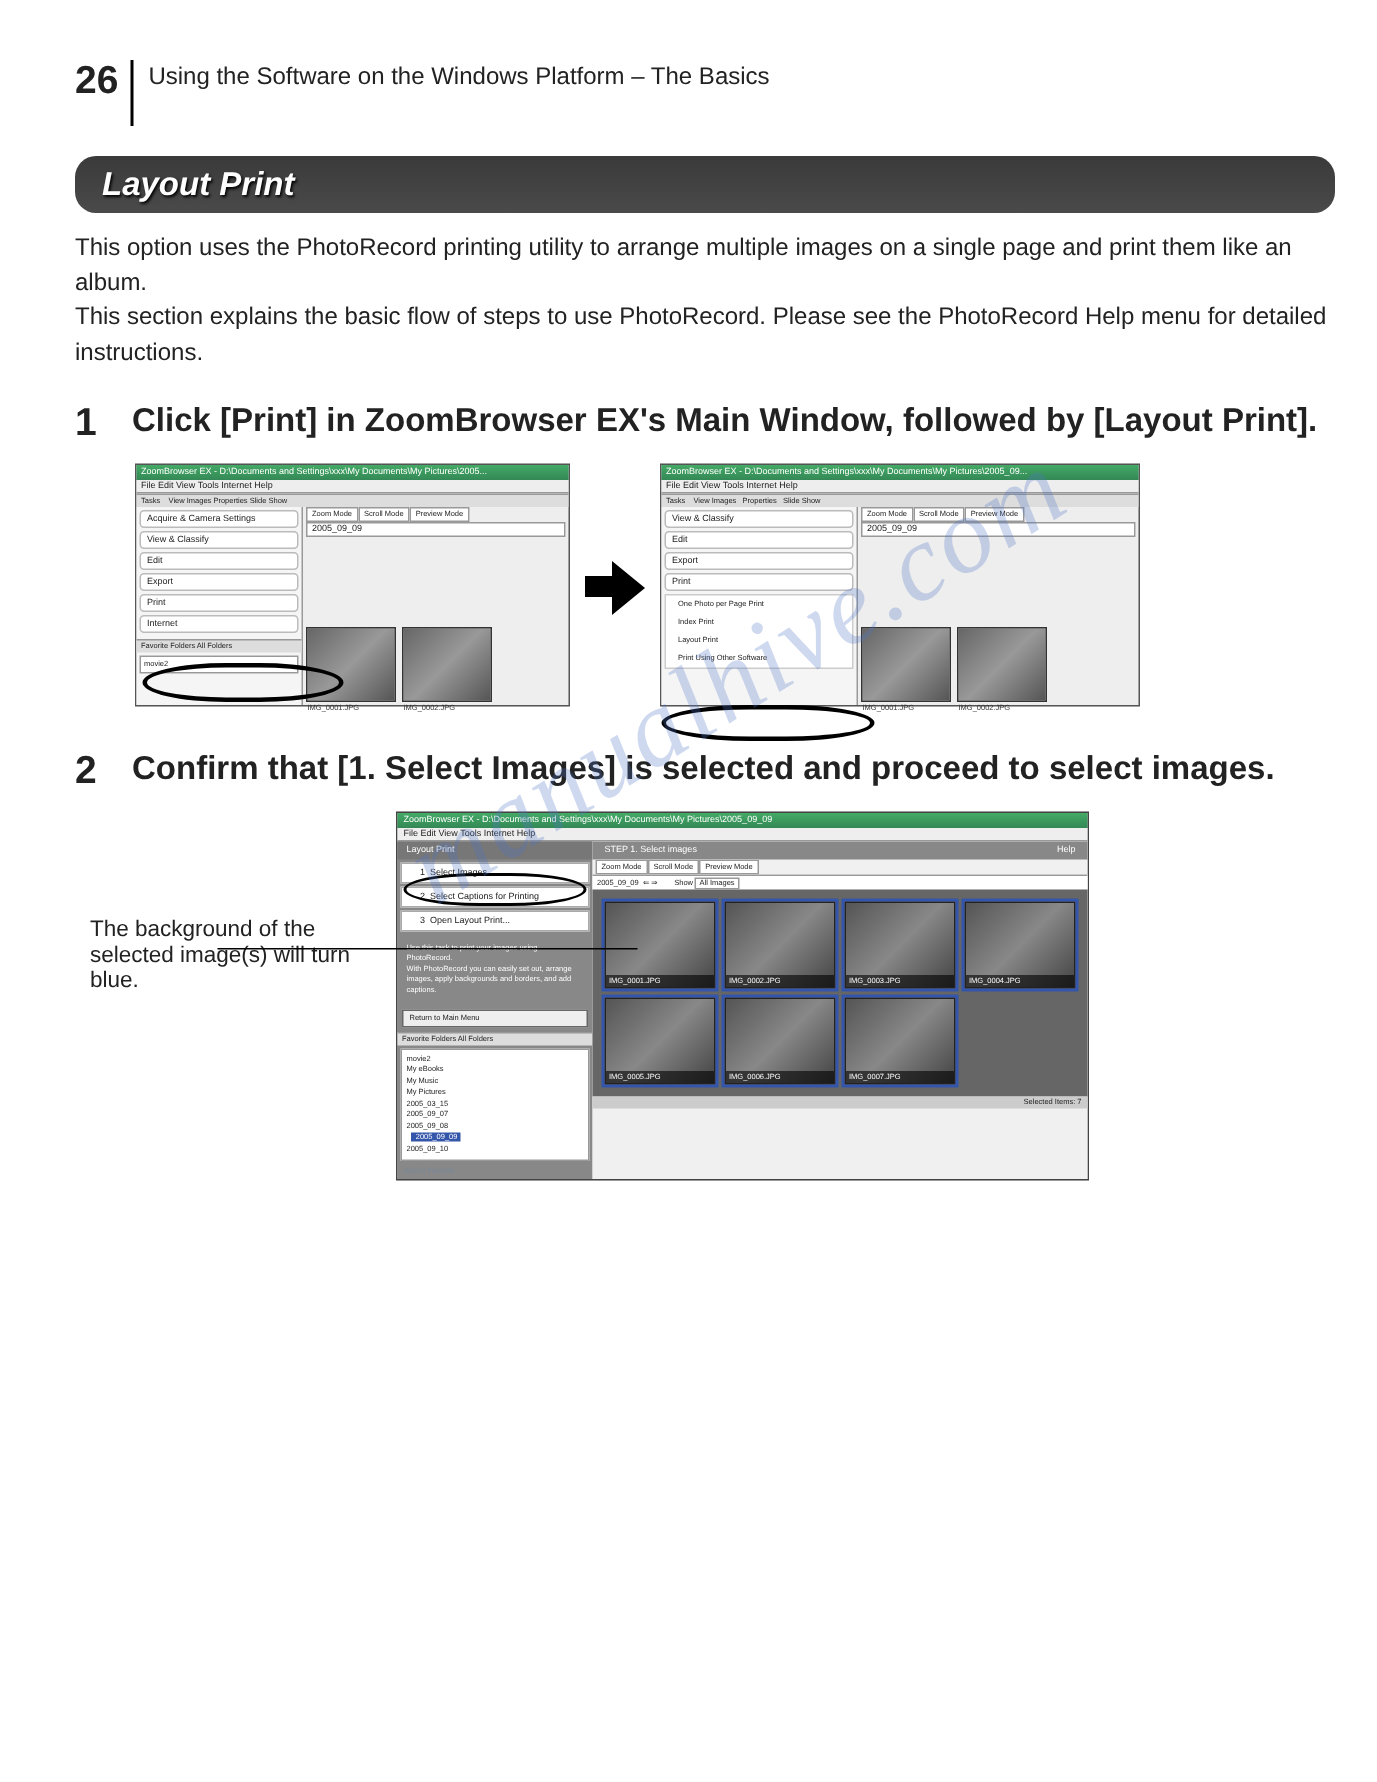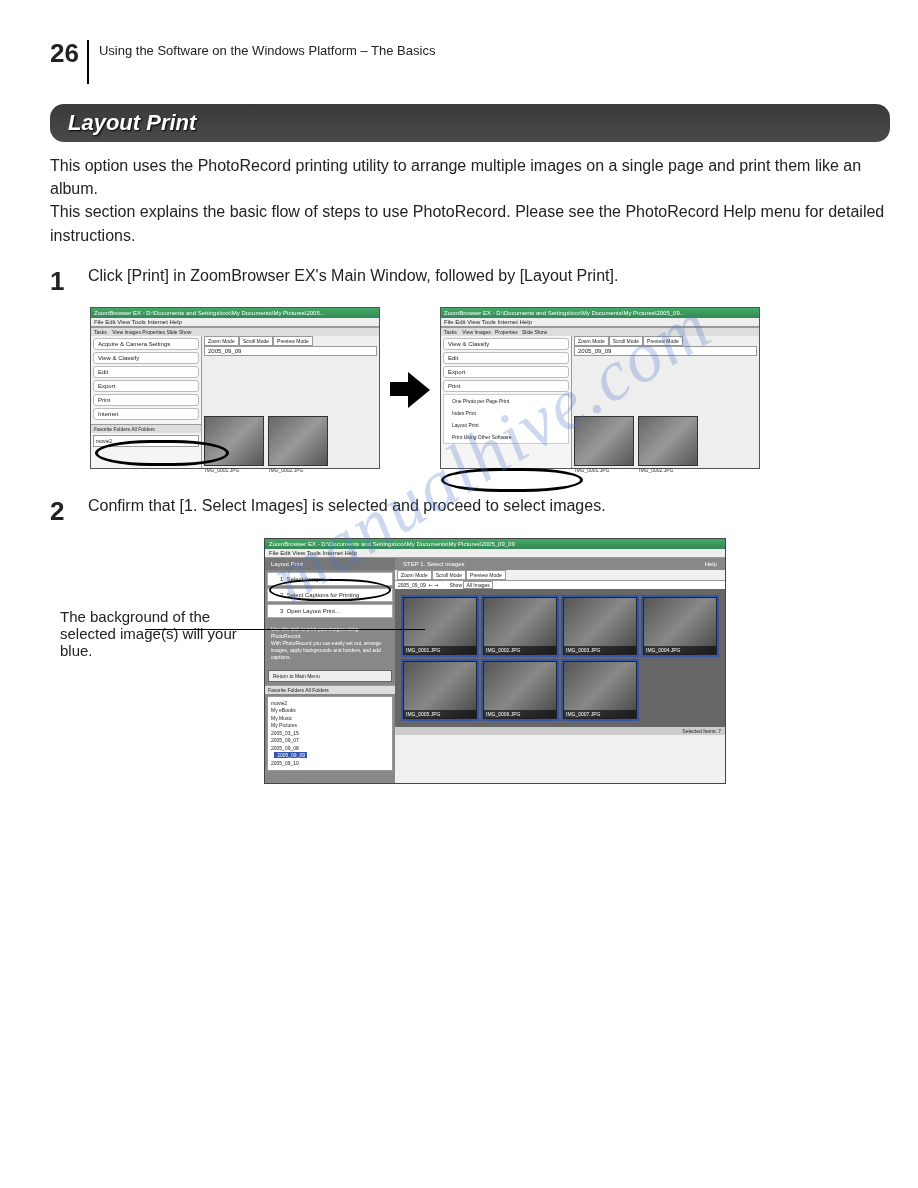--- a/index.html
+++ b/index.html
@@ -1,25 +1,25 @@
 <!DOCTYPE html>
 <html><head>
 <meta charset="utf-8">
 <style>
   body{margin:0;background:#fff;font-family:Arial,Helvetica,sans-serif;color:#222;width:918px}
   .page{padding:40px 28px 50px 50px;position:relative}
   .pgnum{display:flex;align-items:flex-start;margin-bottom:20px}
   .pgnum .n{font-size:26px;font-weight:700;padding-right:8px;border-right:2px solid #000;line-height:1;padding-bottom:18px}
-  .pgnum .ch{font-size:13px;padding-left:10px;padding-top:3px}
+  .pgnum .ch{font-size:16px;padding-left:10px;padding-top:3px}
   .banner{background:linear-gradient(#3a3a3a,#4a4a4a);color:#fff;font-weight:700;font-style:italic;font-size:22px;padding:6px 18px;border-radius:14px;margin-bottom:12px;text-shadow:1px 1px 2px #000}
   .body{font-size:16px;line-height:1.45;margin-bottom:20px}
   .step{display:flex;margin-bottom:12px}
   .step .sn{font-size:26px;font-weight:900;width:38px;flex-shrink:0;line-height:1.1}
   .step .st{flex:1}
-  .step .h{font-size:16px;font-weight:400;margin-bottom:4px}
+  .step .h{font-size:22px;font-weight:700;margin-bottom:4px}
   .step .sub{font-size:16px}
   
   .shots1{display:flex;align-items:center;gap:10px;margin:10px 0 28px 40px}
   .scr{border:1px solid #555;background:#eee;font-size:6px;position:relative}
   .scr .tb{background:linear-gradient(#4a6,#385);color:#fff;padding:2px 3px;white-space:nowrap;overflow:hidden}
   .scr .mb{background:#eee;padding:1px 3px;border-bottom:1px solid #999}
   .scr .row{display:flex}
   .scr .side{width:110px;border-right:1px solid #999;background:#f5f5f5}
   .scr .side .it{border:1px solid #bbb;margin:2px;padding:2px 4px;background:#fff;border-radius:3px}
   .scr .main{flex:1;padding:2px}
@@ -155,21 +155,21 @@
   </div>
 
   <div class="step">
     <div class="sn">2</div>
     <div class="st">
       <div class="h">Confirm that [1. Select Images] is selected and proceed to select images.</div>
     </div>
   </div>
 
   <div class="shots2">
-    <div class="note">The background of the selected image(s) will your blue.</div>
+    <div class="note">The background of the selected image(s) will turn blue.</div>
     <div class="big">
       <div class="tb">ZoomBrowser EX  -  D:\Documents and Settings\xxx\My Documents\My Pictures\2005_09_09</div>
       <div class="mb">File  Edit  View  Tools  Internet  Help</div>
       <div class="wrap">
         <div class="lp">
           <div class="hd">Layout Print</div>
           <div class="opt">1 &nbsp;<span>Select Images</span></div>
           <div class="opt">2 &nbsp;<span>Select Captions for Printing</span></div>
           <div class="opt">3 &nbsp;<span>Open Layout Print...</span></div>
           <div class="info" style="white-space:pre-line">Use this task to print your images using PhotoRecord.

